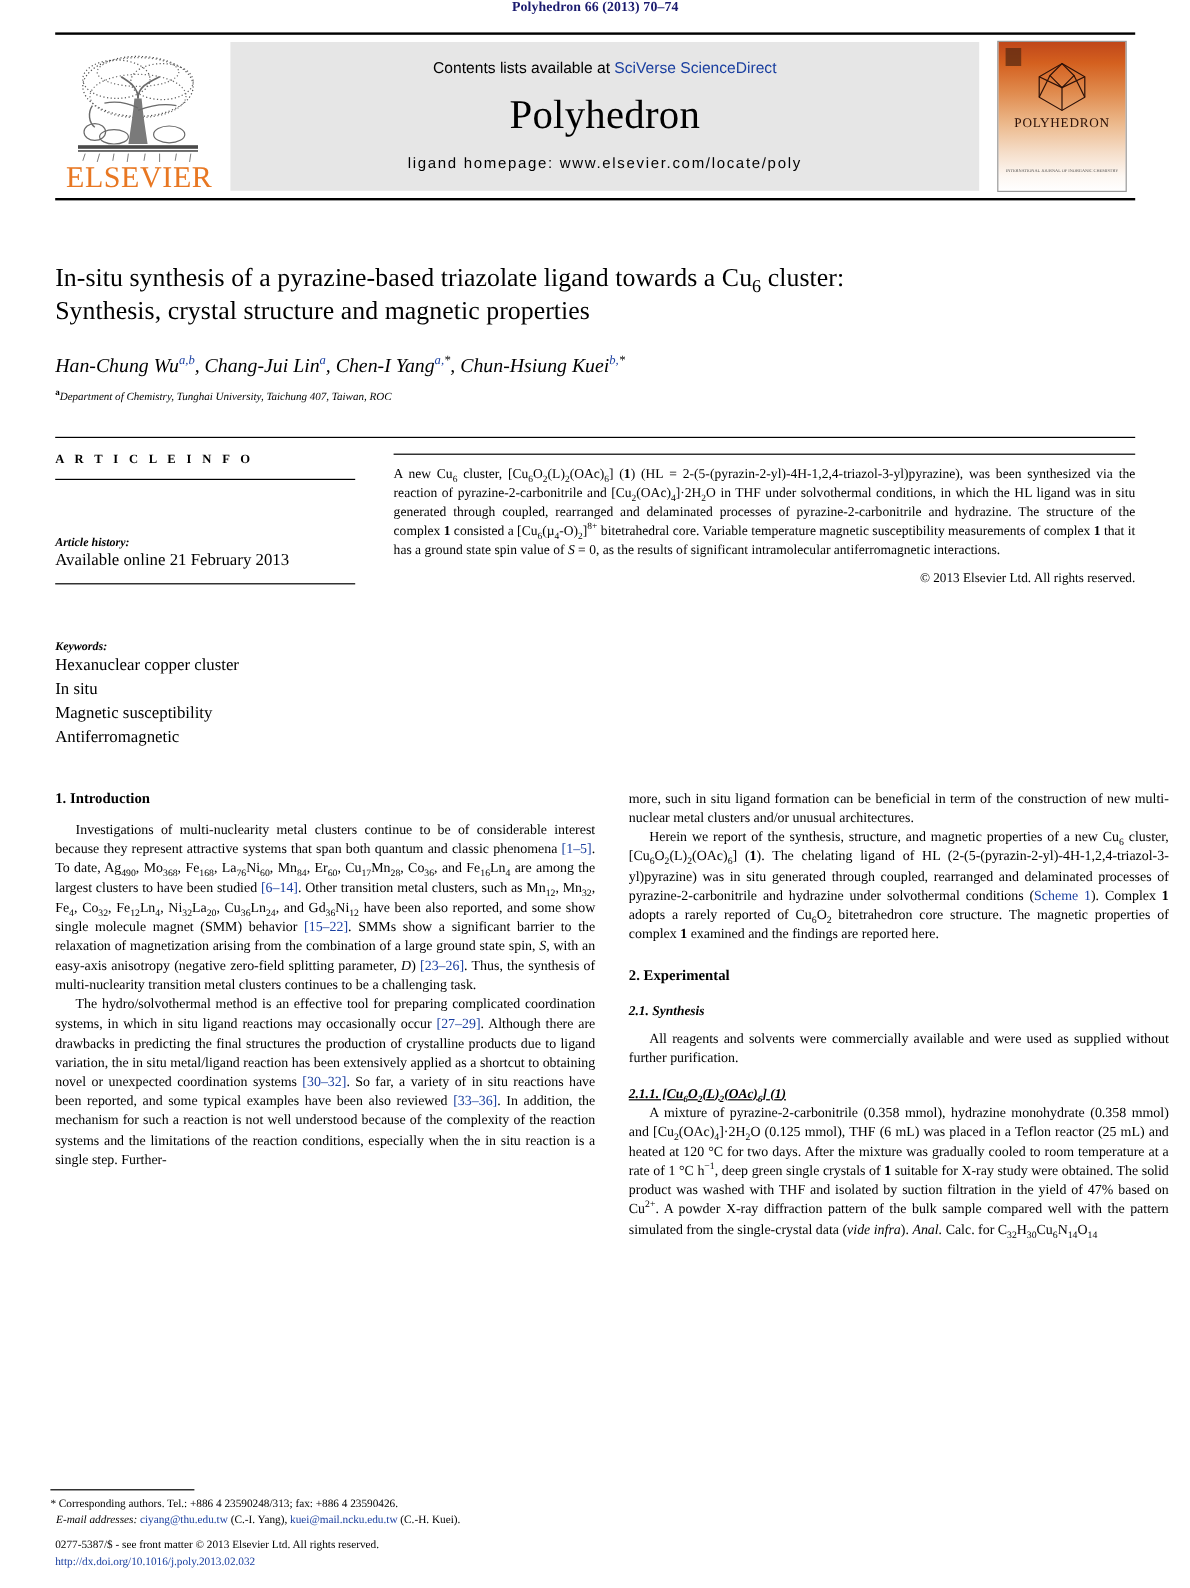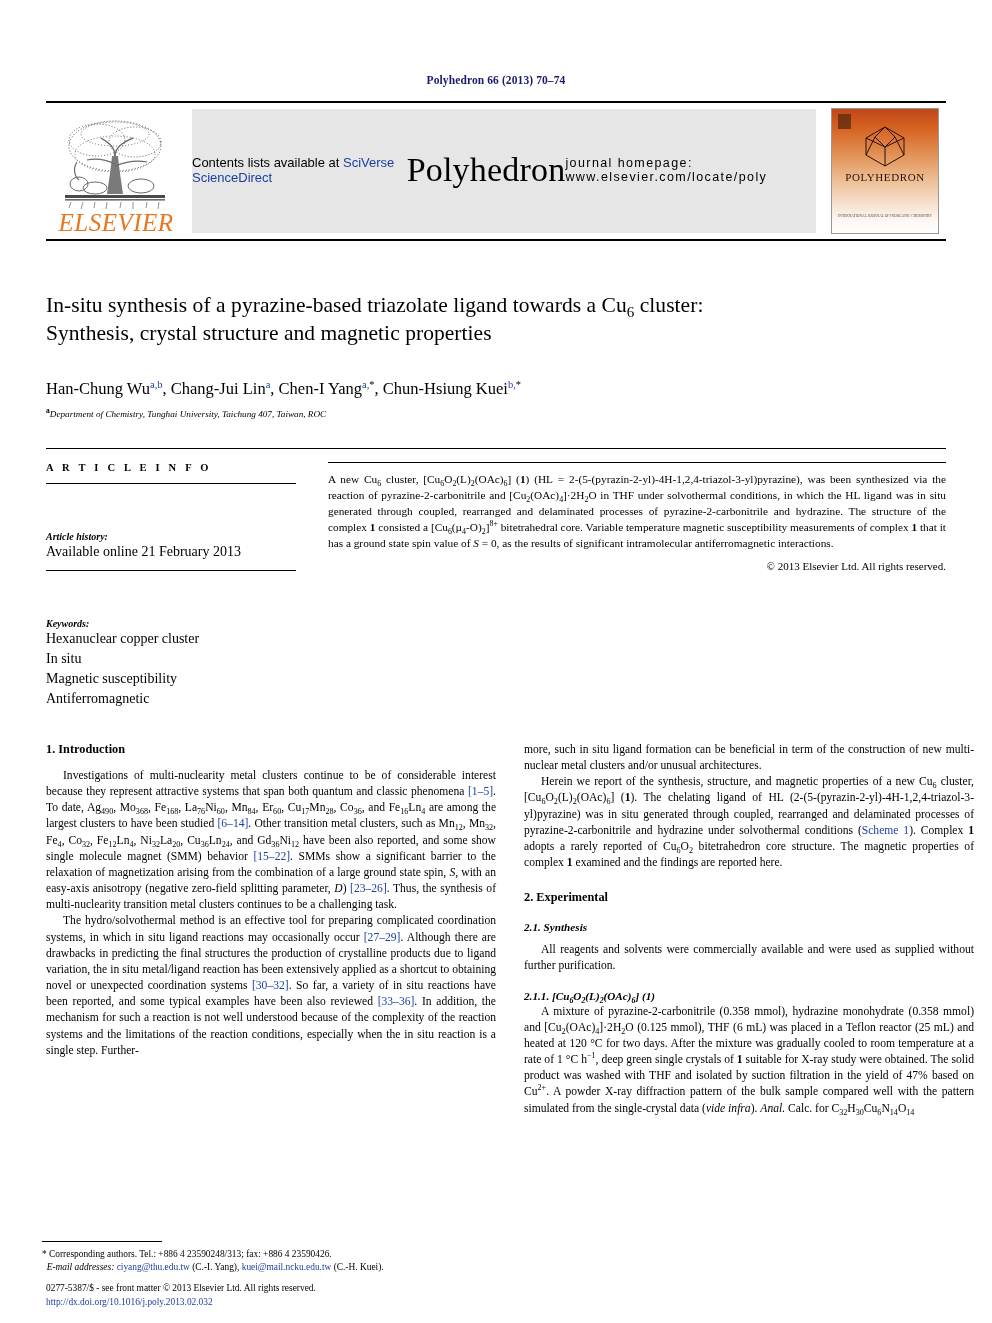--- a/index.html
+++ b/index.html
@@ -14,21 +14,20 @@
     position: relative;
     overflow: hidden;
   }
   .page { position: relative; width: 992px; height: 1323px; padding: 0 46px; }
 
   
   .running-head {
     text-align: center;
     font-size: 11.5px;
     color: #1a1a6e;
-    padding-top: 74px;
     font-weight: bold;
     letter-spacing: .1px;
   }
 
   
   .masthead {
     margin-top: 15px;
     border-top: 2.2px solid #000;
     border-bottom: 2.2px solid #000;
     height: 140px;
@@ -43,27 +42,26 @@
     padding-bottom: 4px;
   }
   .tree-wrap { width: 118px; height: 96px; position: relative; }
   .elsevier-word {
     font-family: "Liberation Serif", serif;
     font-size: 25px;
     letter-spacing: .5px;
     color: #E87722;
     line-height: 1;
     margin-top: -2px;
-    font-style: italic;
   }
   .mast-center {
     flex: 1 1 auto;
     background: #e6e6e6;
     margin: 6px 8px 6px 6px;
-    display: flex; flex-direction: row;
+    display: flex; flex-direction: column;
     align-items: center; justify-content: space-between;
     padding: 14px 0 16px 0;
   }
   .contents-line {
     font-size: 13px;
     font-family: "Liberation Sans", sans-serif;
     color: #000;
   }
   .contents-line .sd { color: #1a3fa0; }
   .journal-name {
@@ -115,23 +113,24 @@
   
   .title-block { margin-top: 50px; }
   .art-title {
     font-size: 21.5px;
     line-height: 1.32;
     font-weight: normal;
     margin: 0;
     letter-spacing: .05px;
   }
   .authors {
-    margin-top: 30px;
+    margin-top: 20px;
     font-size: 16.5px;
     line-height: 1.3;
+    font-style: italic;
   }
   .authors sup { color: #1a3fa0; font-size: 10.5px; }
   .affil {
     margin-top: 9px;
     font-size: 9.2px;
     font-style: italic;
     line-height: 1.45;
   }
   .affil sup { font-style: normal; font-weight: bold; font-size: 7.5px; }
 
@@ -187,20 +186,21 @@
     font-size: 11.2px;
     font-style: italic;
     font-weight: bold;
     margin: 16px 0 9px 0;
   }
   .h3 {
     font-size: 11.2px;
     font-style: italic;
     font-weight: bold;
     margin: 15px 0 0 0;
+    text-decoration: underline;
   }
   p.body {
     font-size: 11.6px;
     line-height: 1.395;
     text-align: justify;
     margin: 0;
     text-indent: 17px;
     hyphens: auto;
   }
   p.body.noind { text-indent: 0; }
@@ -276,21 +276,21 @@
         </svg>
       </div>
       <div class="elsevier-word">ELSEVIER</div>
     </div>
 
     <div class="mast-center">
       <div class="contents-line">
         <span>Contents lists available at </span><span class="sd">SciVerse ScienceDirect</span>
       </div>
       <div class="journal-name">Polyhedron</div>
-      <div class="homepage-line">journal homepage: www.elsevier.com/locate/poly</div>
+      <div class="homepage-line">ligand homepage: www.elsevier.com/locate/poly</div>
     </div>
 
     <div class="mast-cover">
       <div class="cover-img">
         <div class="cover-mini-logo"></div>
         <svg class="cover-poly-shape" viewBox="0 0 46 42" aria-hidden="true">
           <g stroke="#2b1008" stroke-width="1" fill="none">
             <polygon points="23,2 42,13 42,30 23,41 4,30 4,13"></polygon>
             <polygon points="23,2 33,12 23,22 13,12"></polygon>
             <line x1="4" y1="13" x2="23" y2="22"></line>

